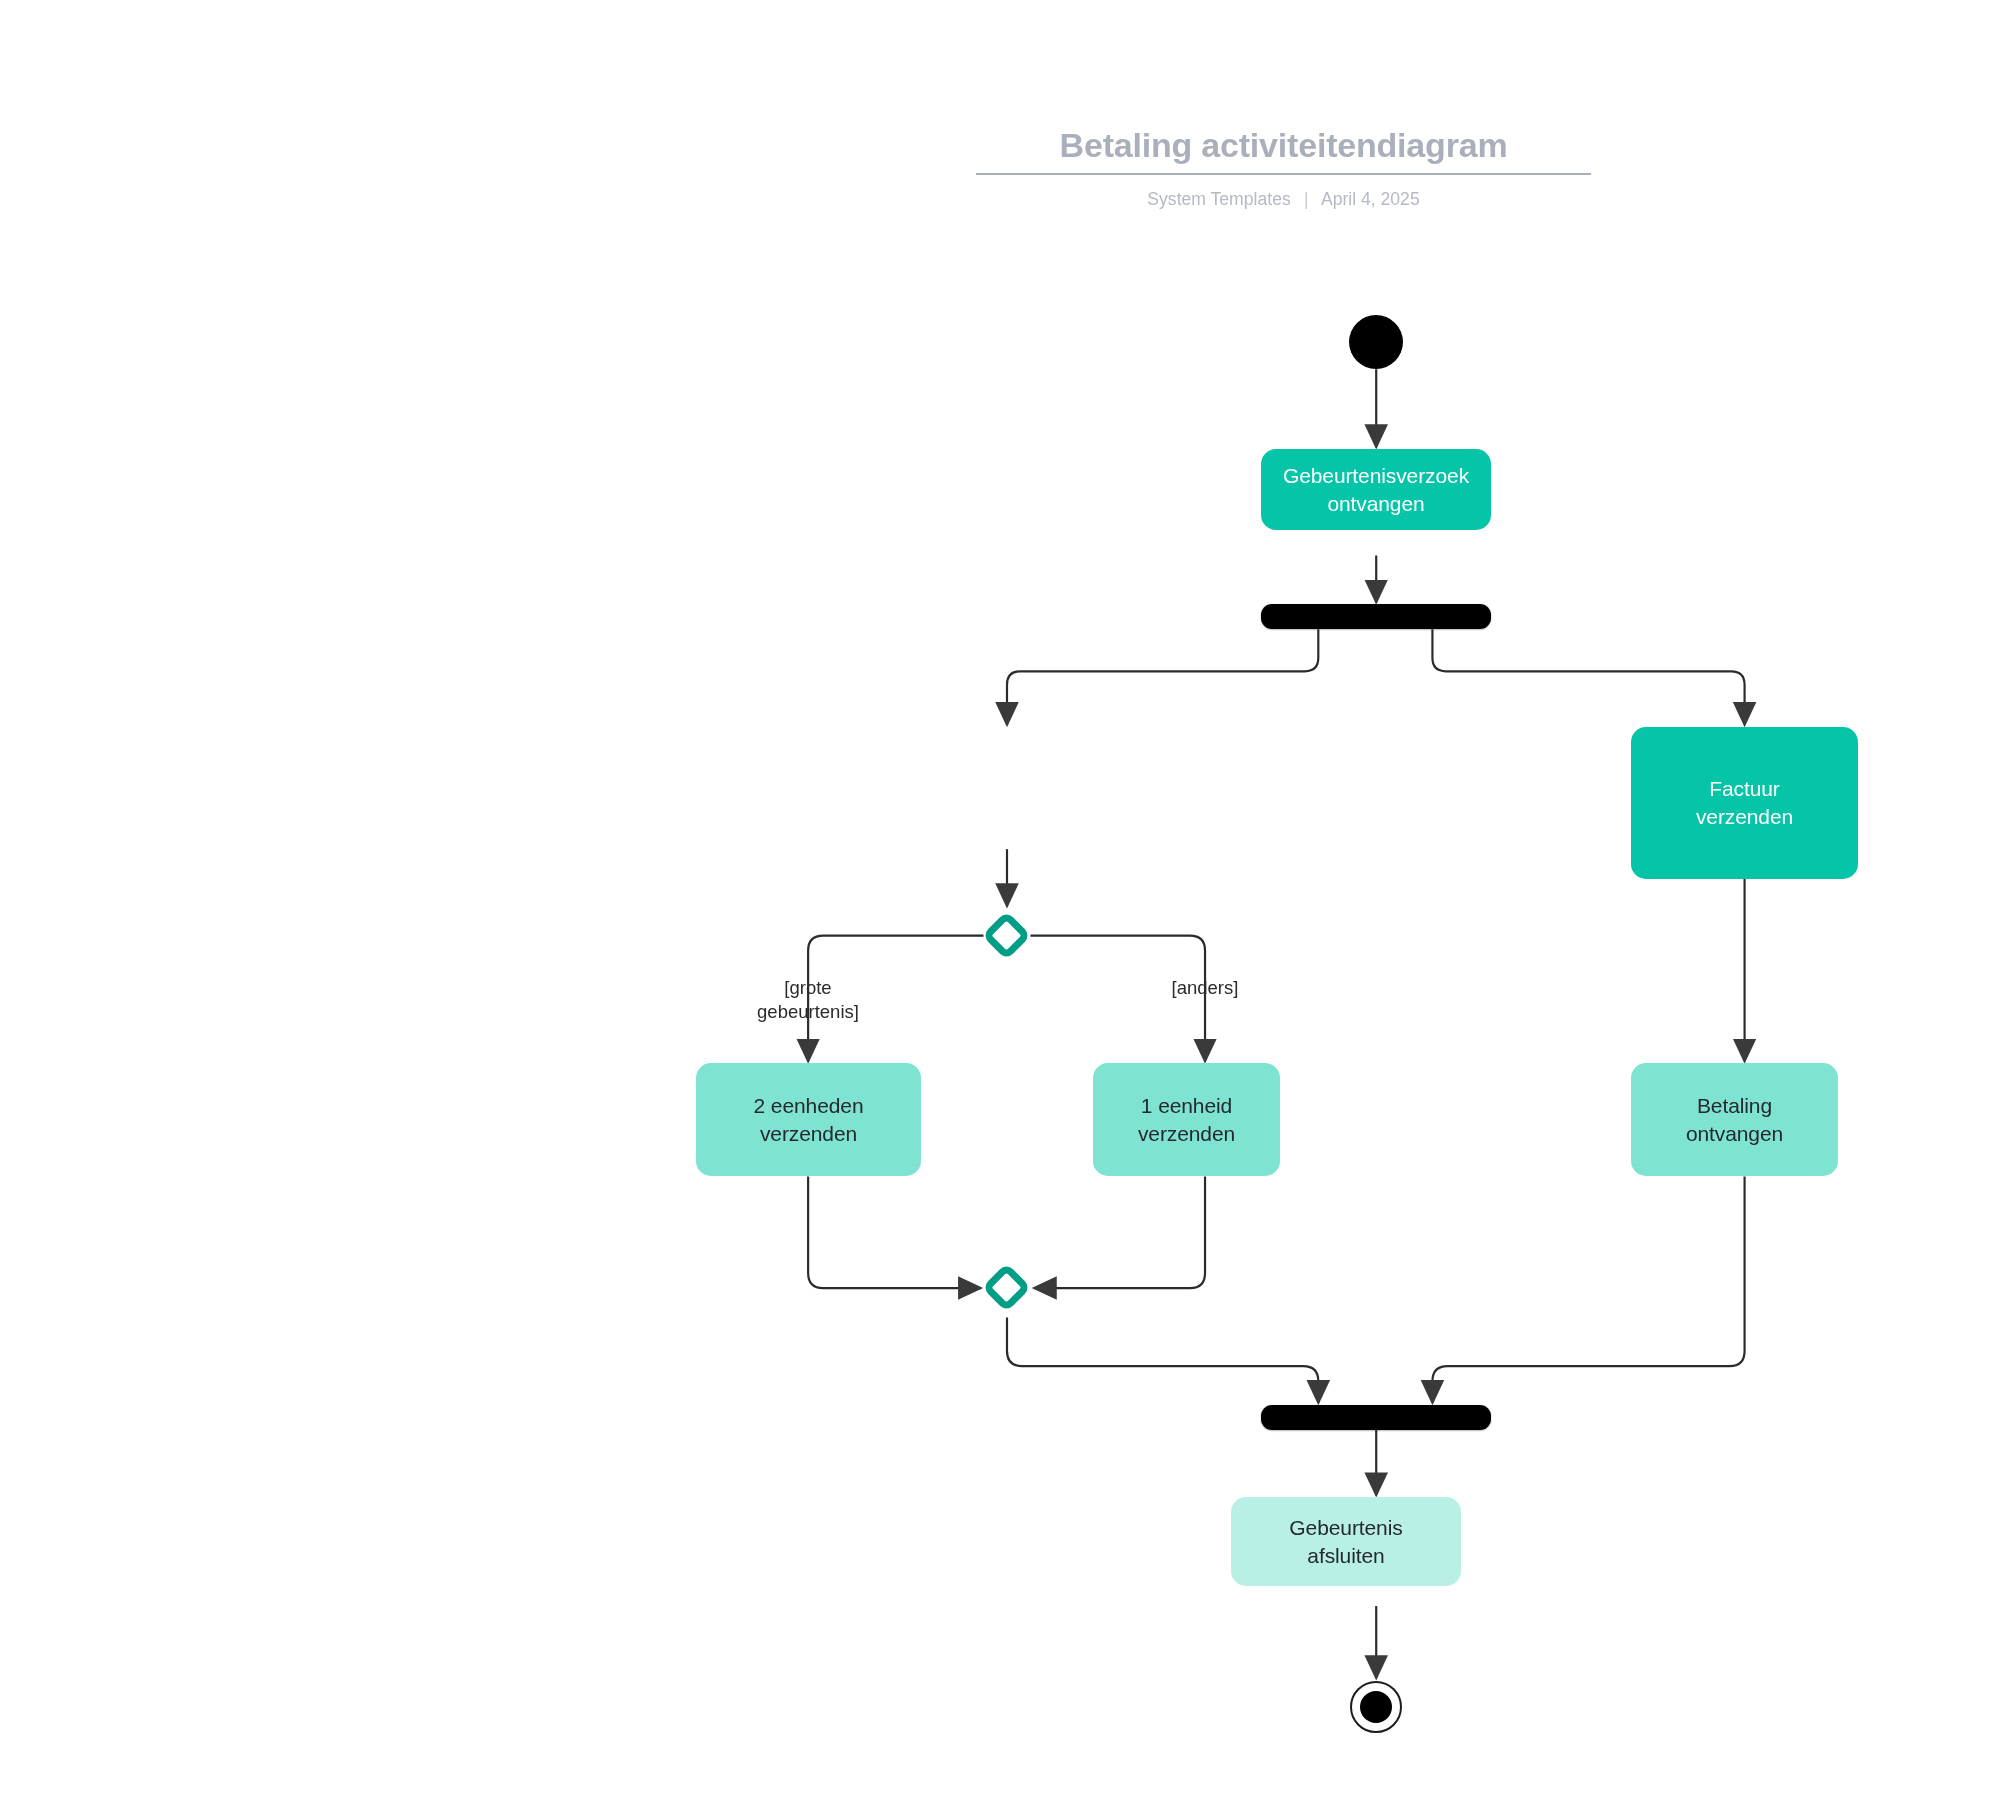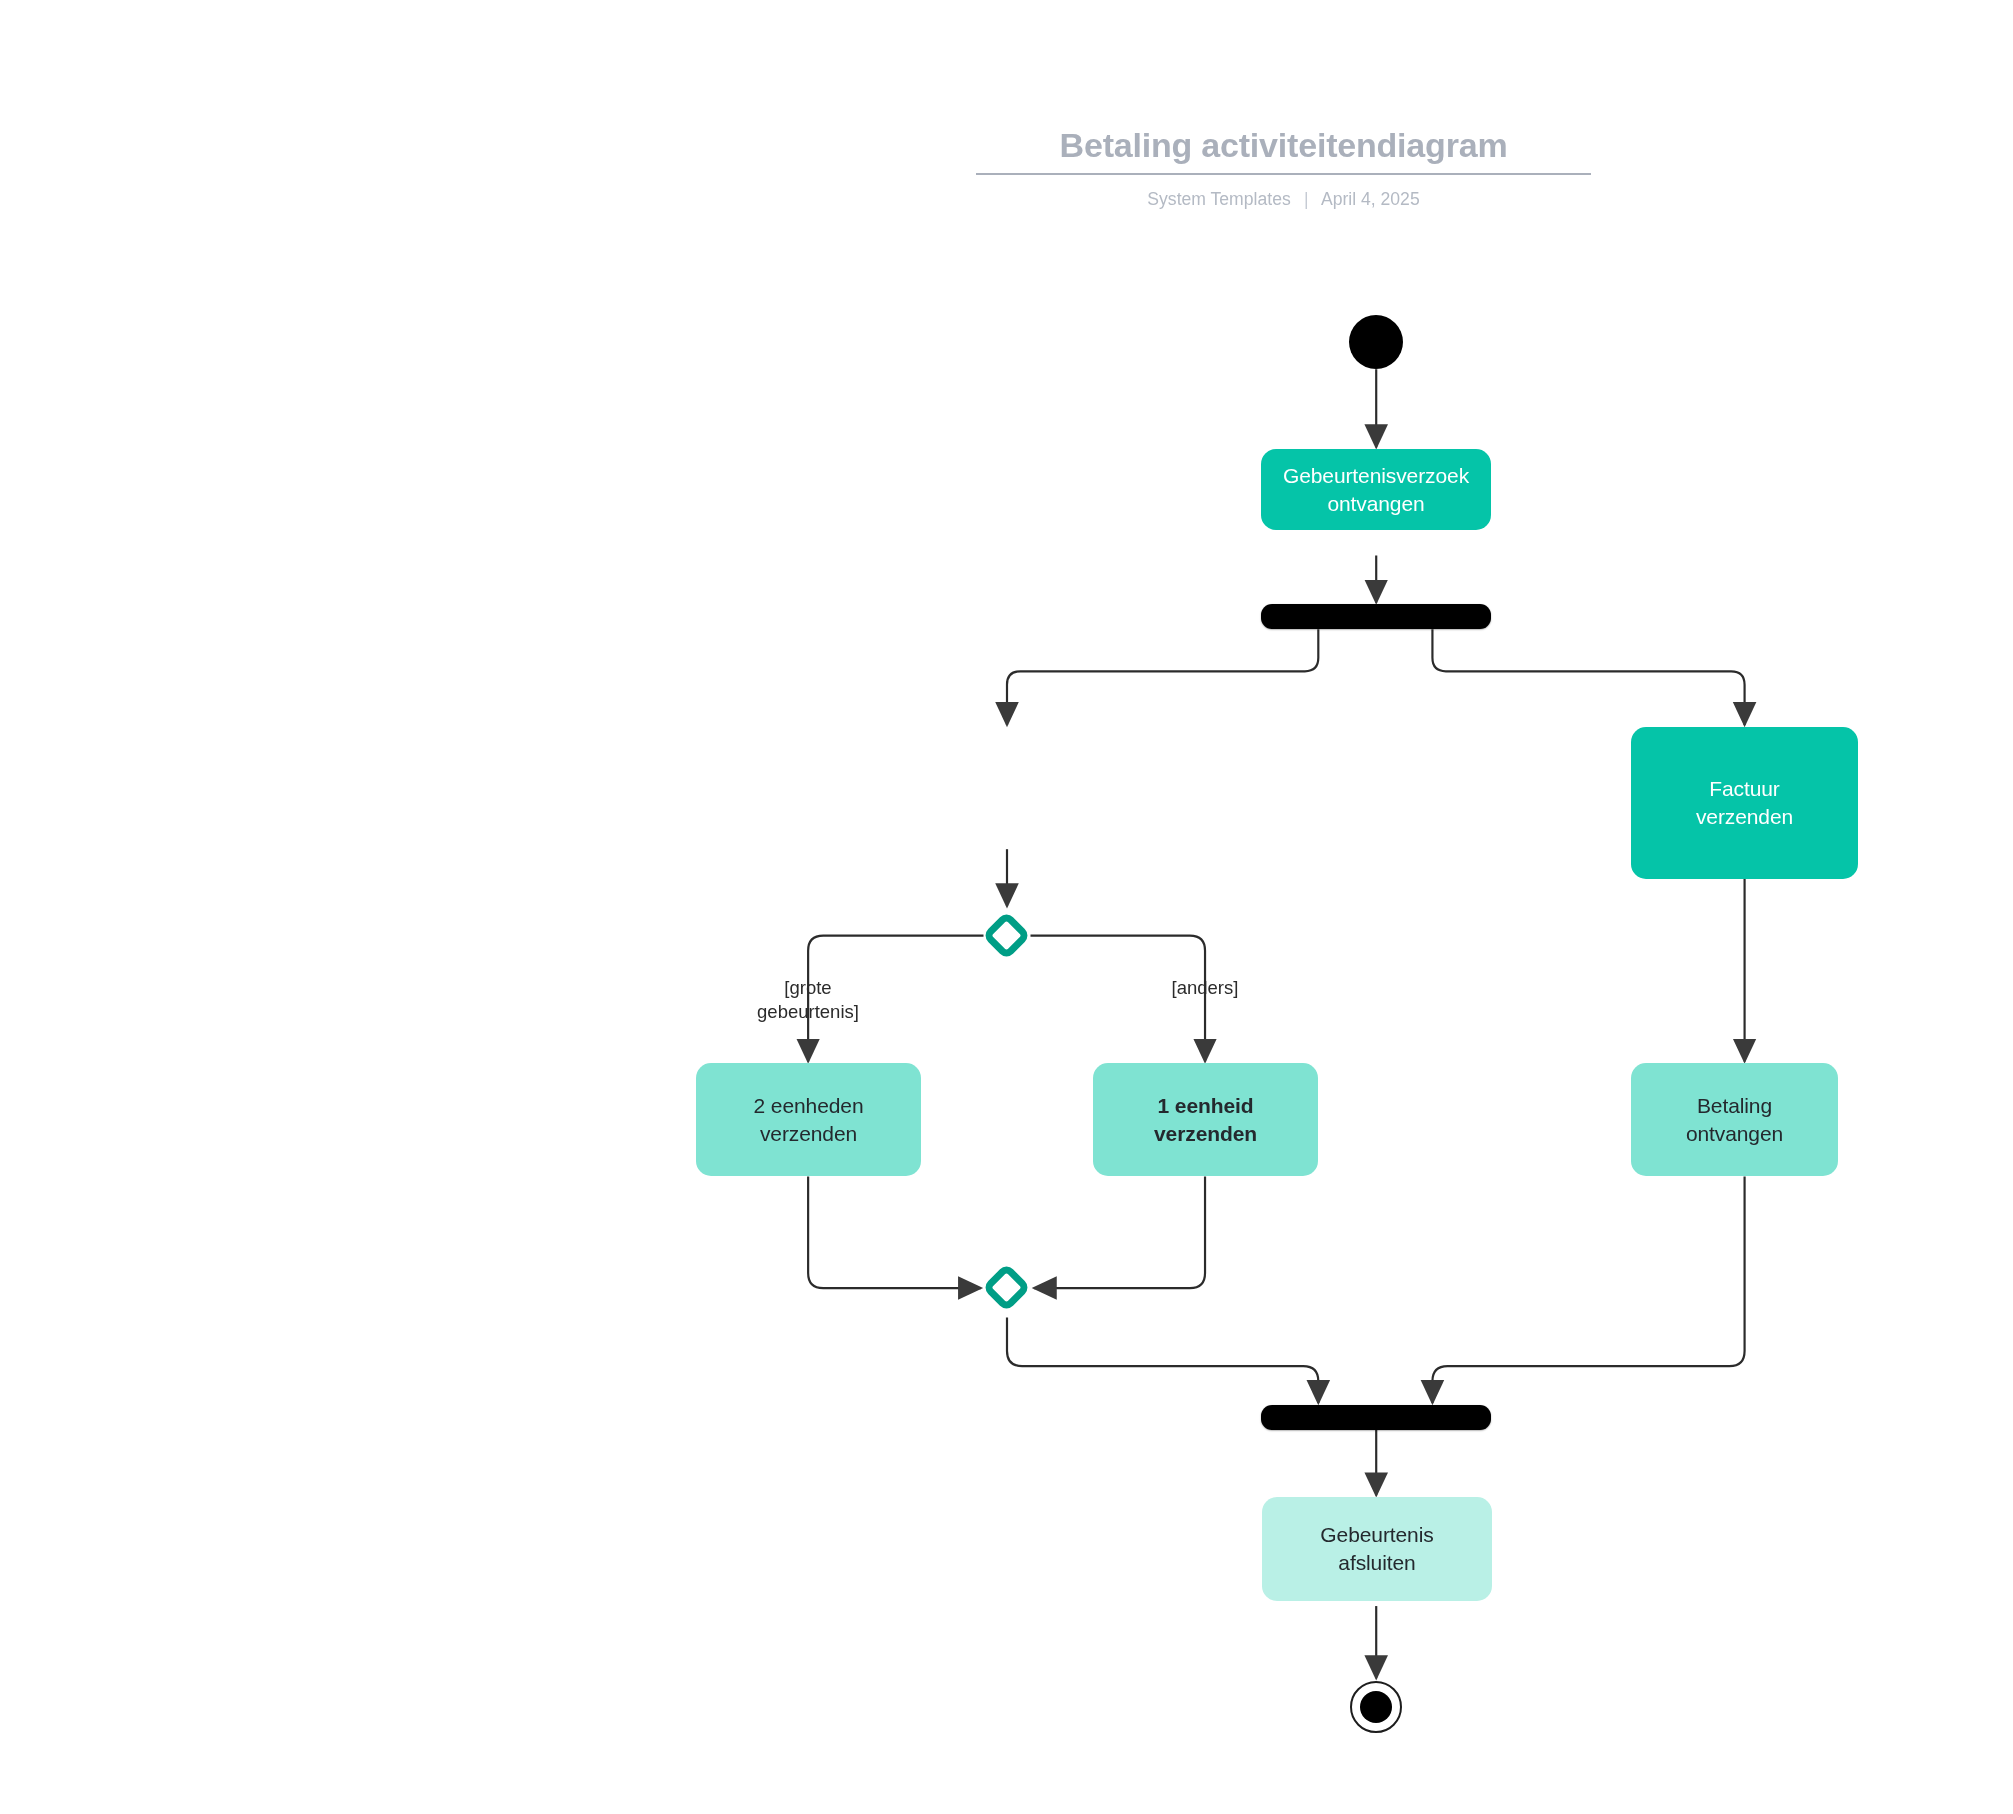--- a/index.html
+++ b/index.html
@@ -204,31 +204,31 @@
   <div class="diamond" style="left:989px; top:918px;"></div>
 
   <div class="guard" style="left:703px; top:976px; width:210px;">[grote
 gebeurtenis]</div>
 
   <div class="guard" style="left:1121px; top:976px; width:168px;">[anders]</div>
 
   <div class="node mid" style="left:696px; top:1063px; width:225px; height:113px;">2 eenheden
 verzenden</div>
 
-  <div class="node mid" style="left:1093px; top:1063px; width:225px; height:113px;font-weight:bold;">1 eenheid
+  <div class="node mid" style="left:1093px; top:1063px; width:187px; height:113px;">1 eenheid
 verzenden</div>
 
   <div class="node mid" style="left:1631px; top:1063px; width:207px; height:113px;">Betaling
 ontvangen</div>
 
   <div class="diamond" style="left:989px; top:1270px;"></div>
 
   <div class="bar" style="left:1261px; top:1405px; width:230px; height:25px;"></div>
 
-  <div class="node light" style="left:1262px; top:1497px; width:230px; height:104px;text-align:center;">Gebeurtenis
+  <div class="node light" style="left:1231px; top:1497px; width:230px; height:89px;text-align:center;">Gebeurtenis
 afsluiten</div>
 
   <div id="final-node" style="left:1350px; top:1681px;">
     <div class="inner"></div>
   </div>
 
 </div>
 
 
 </body></html>

